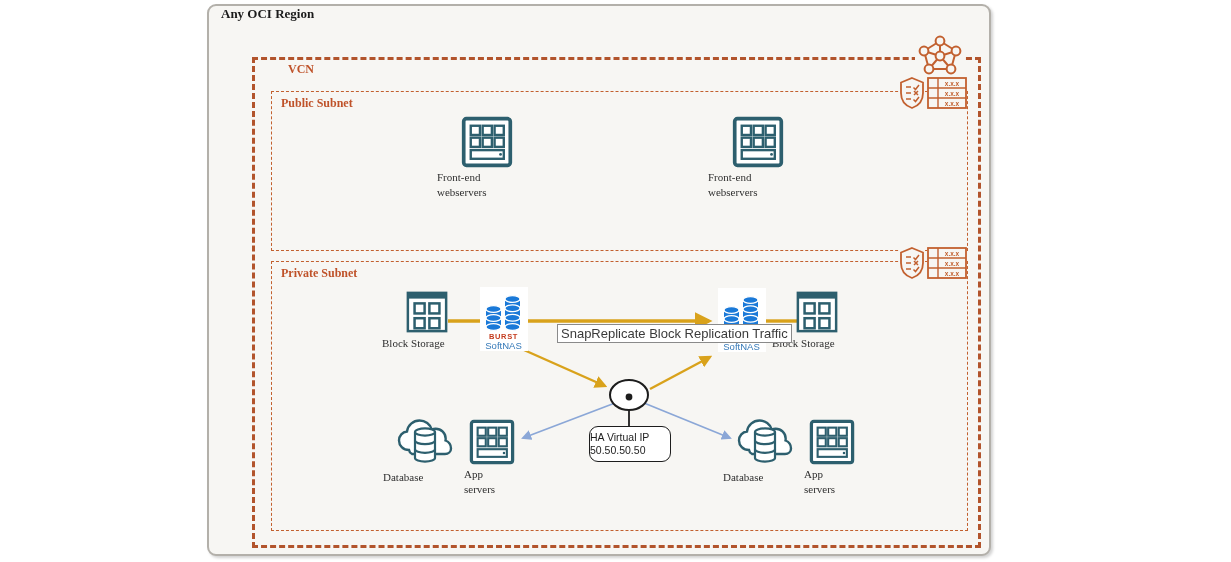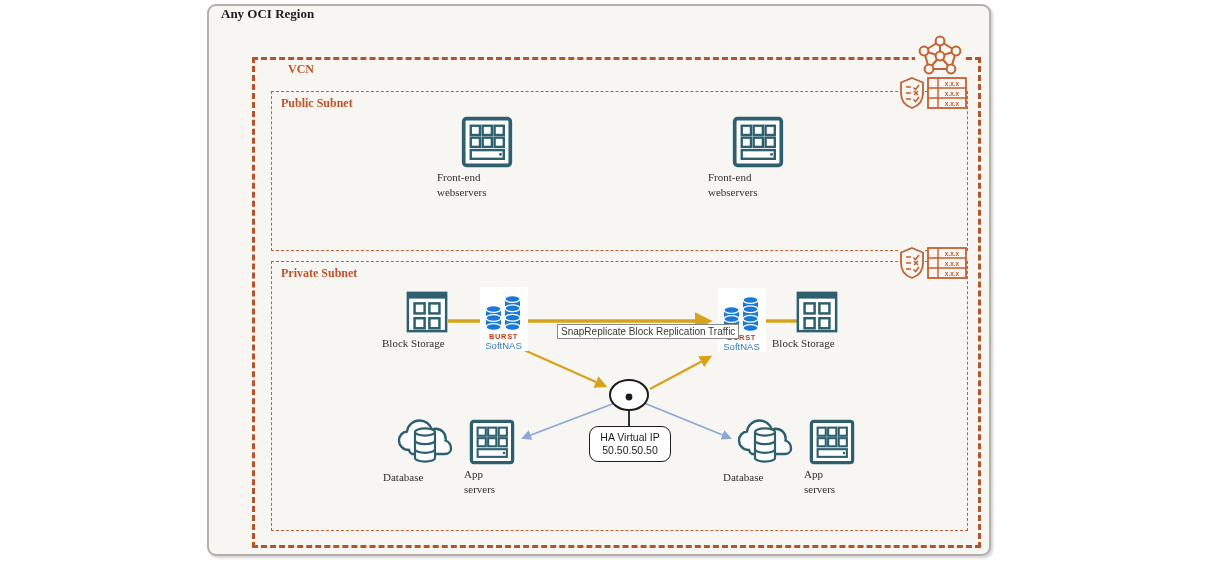--- a/index.html
+++ b/index.html
@@ -36,27 +36,27 @@
   .subnet-public { top: 91px; height: 160px; }
   .subnet-private { top: 261px; height: 270px; }
   .net-label { position: absolute; font-weight: bold; font-size: 12px; color: #bf5229; white-space: nowrap; }
   .connectors { position: absolute; left: 0; top: 0; width: 1231px; height: 562px; z-index: 3; pointer-events: none; }
   .gw { position: absolute; background: #f7f6f3; z-index: 4; line-height: 0; }
   .node { position: absolute; text-align: left; font-size: 11px; line-height: 15px; color: #2f2f2f; z-index: 6; }
   .node svg { display: block; margin: 0 auto 2px auto; }
   .float-label { position: absolute; background: #ffffff; z-index: 7; font-family: "Liberation Sans", sans-serif; }
   .repl-label {
     left: 557px; top: 324px; border: 1px solid #8a8a8a; color: #3a3a3a;
-    font-size: 10px; padding: 1px 3px; white-space: nowrap;
+    font-size: 13px; padding: 1px 3px; white-space: nowrap;
   }
   .ha-label {
     left: 589px; top: 426px; width: 82px; height: 36px;
     border: 1.6px solid #1d1d1d; border-radius: 9px; color: #1d1d1d;
     font-size: 10.5px; line-height: 13.5px; display: flex; flex-direction: column;
-    align-items: center; justify-content: center;
+    align-items: flex-start; justify-content: center;
   }
 </style>
 </head>
 <body>
 
 <div class="canvas">
 
   <div class="region-box"></div>
   <div class="region-title">Any OCI Region</div>
 

